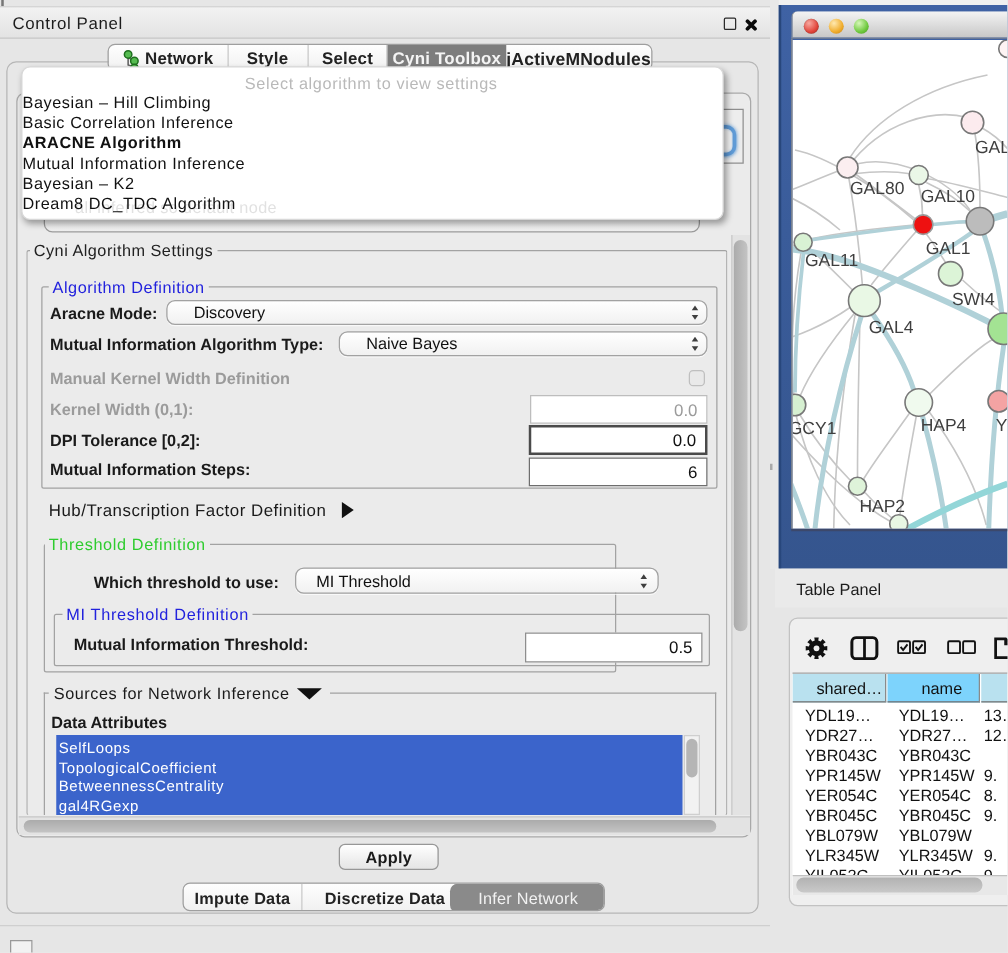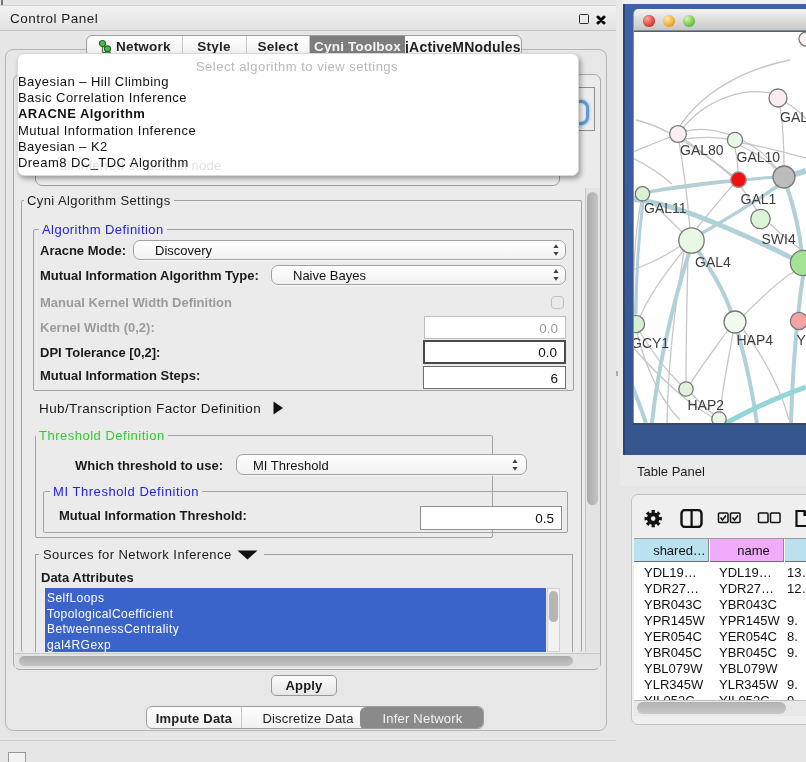--- a/index.html
+++ b/index.html
@@ -92,21 +92,21 @@
   <span class="ctext">Naive Bayes</span>
   <svg class="arrows" style="right:5px;" viewBox="0 0 8 13" width="8" height="13">
       <path d="M4 0.8 L6.6 4.6 L1.4 4.6 Z" fill="#3e3e3e"></path>
       <path d="M4 12.2 L6.6 8.4 L1.4 8.4 Z" fill="#3e3e3e"></path>
     </svg>
 </div>
 
 <div class="lbl dis abs" style="left:40px;top:295px;">Manual Kernel Width Definition</div>
 <div class="abs" style="left:551px;top:296px;width:13px;height:13px;background:#e9e9e9;border:1px solid #bfbfbf;border-radius:3.5px;"></div>
 
-<div class="lbl dis abs" style="left:40px;top:320px;">Kernel Width (0,2):</div>
+<div class="lbl dis abs" style="left:40px;top:320px;">Kernel Width (0,1):</div>
 <div class="field" style="left:424px;top:316px;width:142px;height:23px;border:1px solid #bdbdbd;">
     <span class="fval" style="color:#9b9b9b;">0.0</span>
   </div>
 
 <div class="lbl abs" style="left:40px;top:345px;">DPI Tolerance [0,2]:</div>
 <div class="field" style="left:423px;top:340px;width:143px;height:24px;border:2px solid #4a4a4a;">
     <span class="fval">0.0</span>
   </div>
 
 <div class="lbl abs" style="left:40px;top:368px;">Mutual Information Steps:</div>
@@ -150,27 +150,27 @@
 <div class="abs" style="left:47px;top:591px;font-size:12px;letter-spacing:.45px;color:#fff;line-height:15.5px;">SelfLoops<br>TopologicalCoefficient<br>BetweennessCentrality<br>gal4RGexp</div>
 <div class="abs" style="left:547px;top:588px;width:13px;height:64px;background:#f2f2f2;border:1px solid #cfcfcf;"></div>
 <div class="abs" style="left:549px;top:591px;width:9px;height:31px;background:#b5b5b5;border-radius:4.5px;"></div>
 
 <div class="abs" style="left:585px;top:188px;width:15px;height:464px;background:#e3e3e3;border-left:1px solid #c8c8c8;"></div>
 <div class="abs" style="left:587px;top:192px;width:11px;height:313px;background:linear-gradient(90deg,#ababab,#c4c4c4);border-radius:5.5px;"></div>
 
 <div class="abs" style="left:15px;top:653px;width:585px;height:15px;background:#e3e3e3;border-top:1px solid #c8c8c8;"></div>
 <div class="abs" style="left:19px;top:656px;width:554px;height:10px;background:linear-gradient(#ababab,#c4c4c4);border-radius:5px;"></div>
 
-<div class="abs" style="left:271px;top:675px;width:66px;height:21px;background:linear-gradient(#ffffff,#ececec 70%,#e6e6e6);border:1px solid #979797;border-radius:5px;text-align:center;line-height:19px;font-size:13px;font-weight:bold;letter-spacing:.2px;color:#1a1a1a;">Apply</div>
+<div class="abs" style="left:271px;top:675px;width:80px;height:21px;background:linear-gradient(#ffffff,#ececec 70%,#e6e6e6);border:1px solid #979797;border-radius:5px;text-align:center;line-height:19px;font-size:13px;font-weight:bold;letter-spacing:.2px;color:#1a1a1a;">Apply</div>
 
 <div class="abs" style="left:146px;top:706px;width:338px;height:23px;background:linear-gradient(#fefefe,#f1f1f1);border:1px solid #9f9f9f;border-radius:6px;overflow:hidden;">
   <div class="abs" style="left:94px;top:0;width:1px;height:23px;background:#c9c9c9;"></div>
   <div class="abs" style="left:213px;top:0;width:125px;height:23px;background:#8a8a8a;border-radius:6px;"></div>
   <div class="abs" style="left:0;top:0;width:94px;height:23px;text-align:center;line-height:23px;font-size:13px;font-weight:bold;letter-spacing:.2px;color:#222;">Impute Data</div>
-  <div class="abs" style="left:94px;top:0;width:134px;height:23px;text-align:center;line-height:23px;font-size:13px;font-weight:normal;letter-spacing:.2px;color:#222;">Discretize Data</div>
+  <div class="abs" style="left:94px;top:0;width:134px;height:23px;text-align:center;line-height:23px;font-size:13px;font-weight:bold;letter-spacing:.2px;color:#222;">Discretize Data</div>
   <div class="abs" style="left:213px;top:0;width:125px;height:23px;text-align:center;line-height:23px;font-size:13px;font-weight:normal;letter-spacing:.2px;color:#f2f2f2;">Infer Network</div>
 </div>
 
 <div class="abs" style="left:0;top:740px;width:616px;height:1px;background:#cfcfcf;"></div>
 <div class="abs" style="left:8px;top:752px;width:18px;height:12px;background:#f2f2f2;border:1px solid #999;"></div>
 <div class="abs" style="left:616px;top:371px;width:2px;height:5px;background:#aaa;"></div>
 
 <div class="abs" style="left:623px;top:0;width:183px;height:4px;background:#f0f0f0;"></div>
 <div class="abs" style="left:623px;top:4px;width:183px;height:451px;background:linear-gradient(#3f62a4,#3a5c9a 40%,#35558e);"></div>
 <div class="abs" style="left:623px;top:4px;width:2px;height:451px;background:#28477c;"></div>
@@ -287,20 +287,20 @@
     <rect x="114.5" y="4" width="9.5" height="9.5" rx="1"></rect>
     <rect x="126.5" y="4" width="9.5" height="9.5" rx="1"></rect>
     <path d="M76.5 8.5 l2 2.5 l3.5 -4.5" stroke-width="1.6"></path>
     <path d="M88.5 8.5 l2 2.5 l3.5 -4.5" stroke-width="1.6"></path>
   </g>
   <path d="M152.5 2 l8 0 l4 4 l0 11 l-12 0 Z M160.5 2 l0 4 l4 0" fill="none" stroke="#111" stroke-width="2.2"></path>
 </svg>
 
 <div class="abs" style="left:634px;top:538px;width:172px;height:178px;background:#fff;border-top:1px solid #9a9a9a;overflow:hidden;">
   <div class="abs" style="left:0;top:0;width:75px;height:23px;background:#b9e1ef;border-right:1px solid #8a8a8a;border-bottom:1px solid #6e6e6e;text-align:center;line-height:23px;font-size:13px;color:#111;"><span style="padding-left:17px;">shared…</span></div>
-  <div class="abs" style="left:76px;top:0;width:74px;height:23px;background:#f0abfc;border-right:1px solid #8a8a8a;border-bottom:1px solid #6e6e6e;text-align:center;line-height:23px;font-size:13px;color:#111;"><span style="padding-left:14px;">name</span></div>
+  <div class="abs" style="left:76px;top:0;width:74px;height:23px;background:#7dd3fc;border-right:1px solid #8a8a8a;border-bottom:1px solid #6e6e6e;text-align:center;line-height:23px;font-size:13px;color:#111;"><span style="padding-left:14px;">name</span></div>
   <div class="abs" style="left:151px;top:0;width:21px;height:23px;background:#b9e1ef;border-bottom:1px solid #6e6e6e;"></div>
   <div class="abs" style="left:10px;top:26px;font-size:13px;color:#111;line-height:16px;">YDL19…<br>YDR27…<br>YBR043C<br>YPR145W<br>YER054C<br>YBR045C<br>YBL079W<br>YLR345W<br>YIL052C</div>
   <div class="abs" style="left:85px;top:26px;font-size:13px;color:#111;line-height:16px;">YDL19…<br>YDR27…<br>YBR043C<br>YPR145W<br>YER054C<br>YBR045C<br>YBL079W<br>YLR345W<br>YIL052C</div>
   <div class="abs" style="left:153px;top:26px;font-size:13px;color:#111;line-height:16px;">13…<br>12…<br>&nbsp;<br>9.<br>8.<br>9.<br>&nbsp;<br>9.<br>9.</div>
   <div class="abs" style="left:0;top:161px;width:172px;height:17px;background:#e8e8e8;border-top:1px solid #c0c0c0;"></div>
   <div class="abs" style="left:3px;top:163px;width:149px;height:12px;background:linear-gradient(#b2b2b2,#c9c9c9);border-radius:6px;"></div>
 </div>
 
 </body></html>

